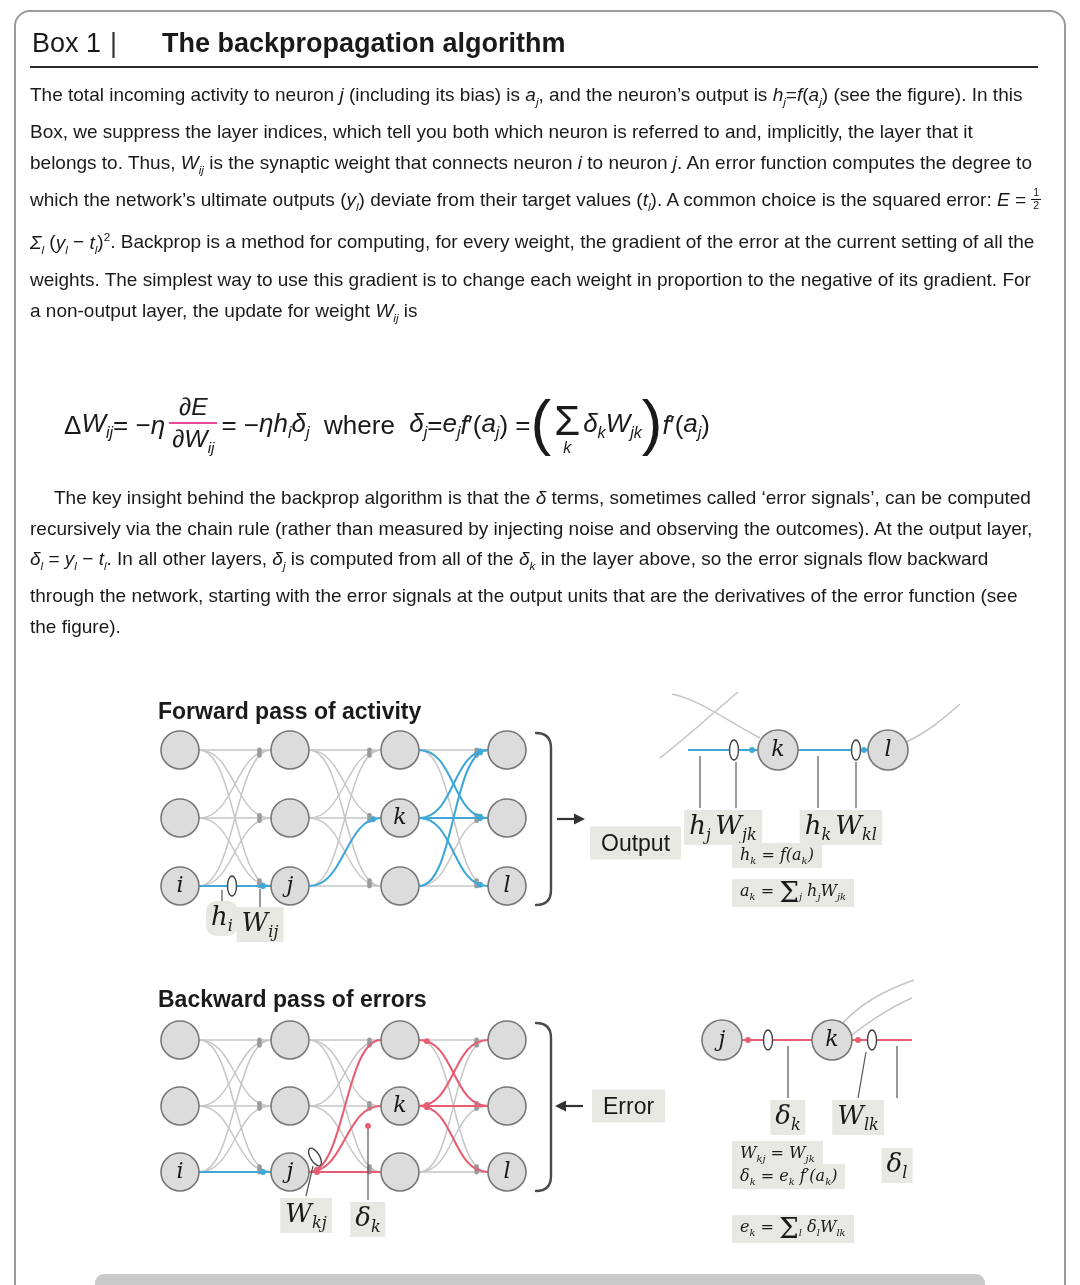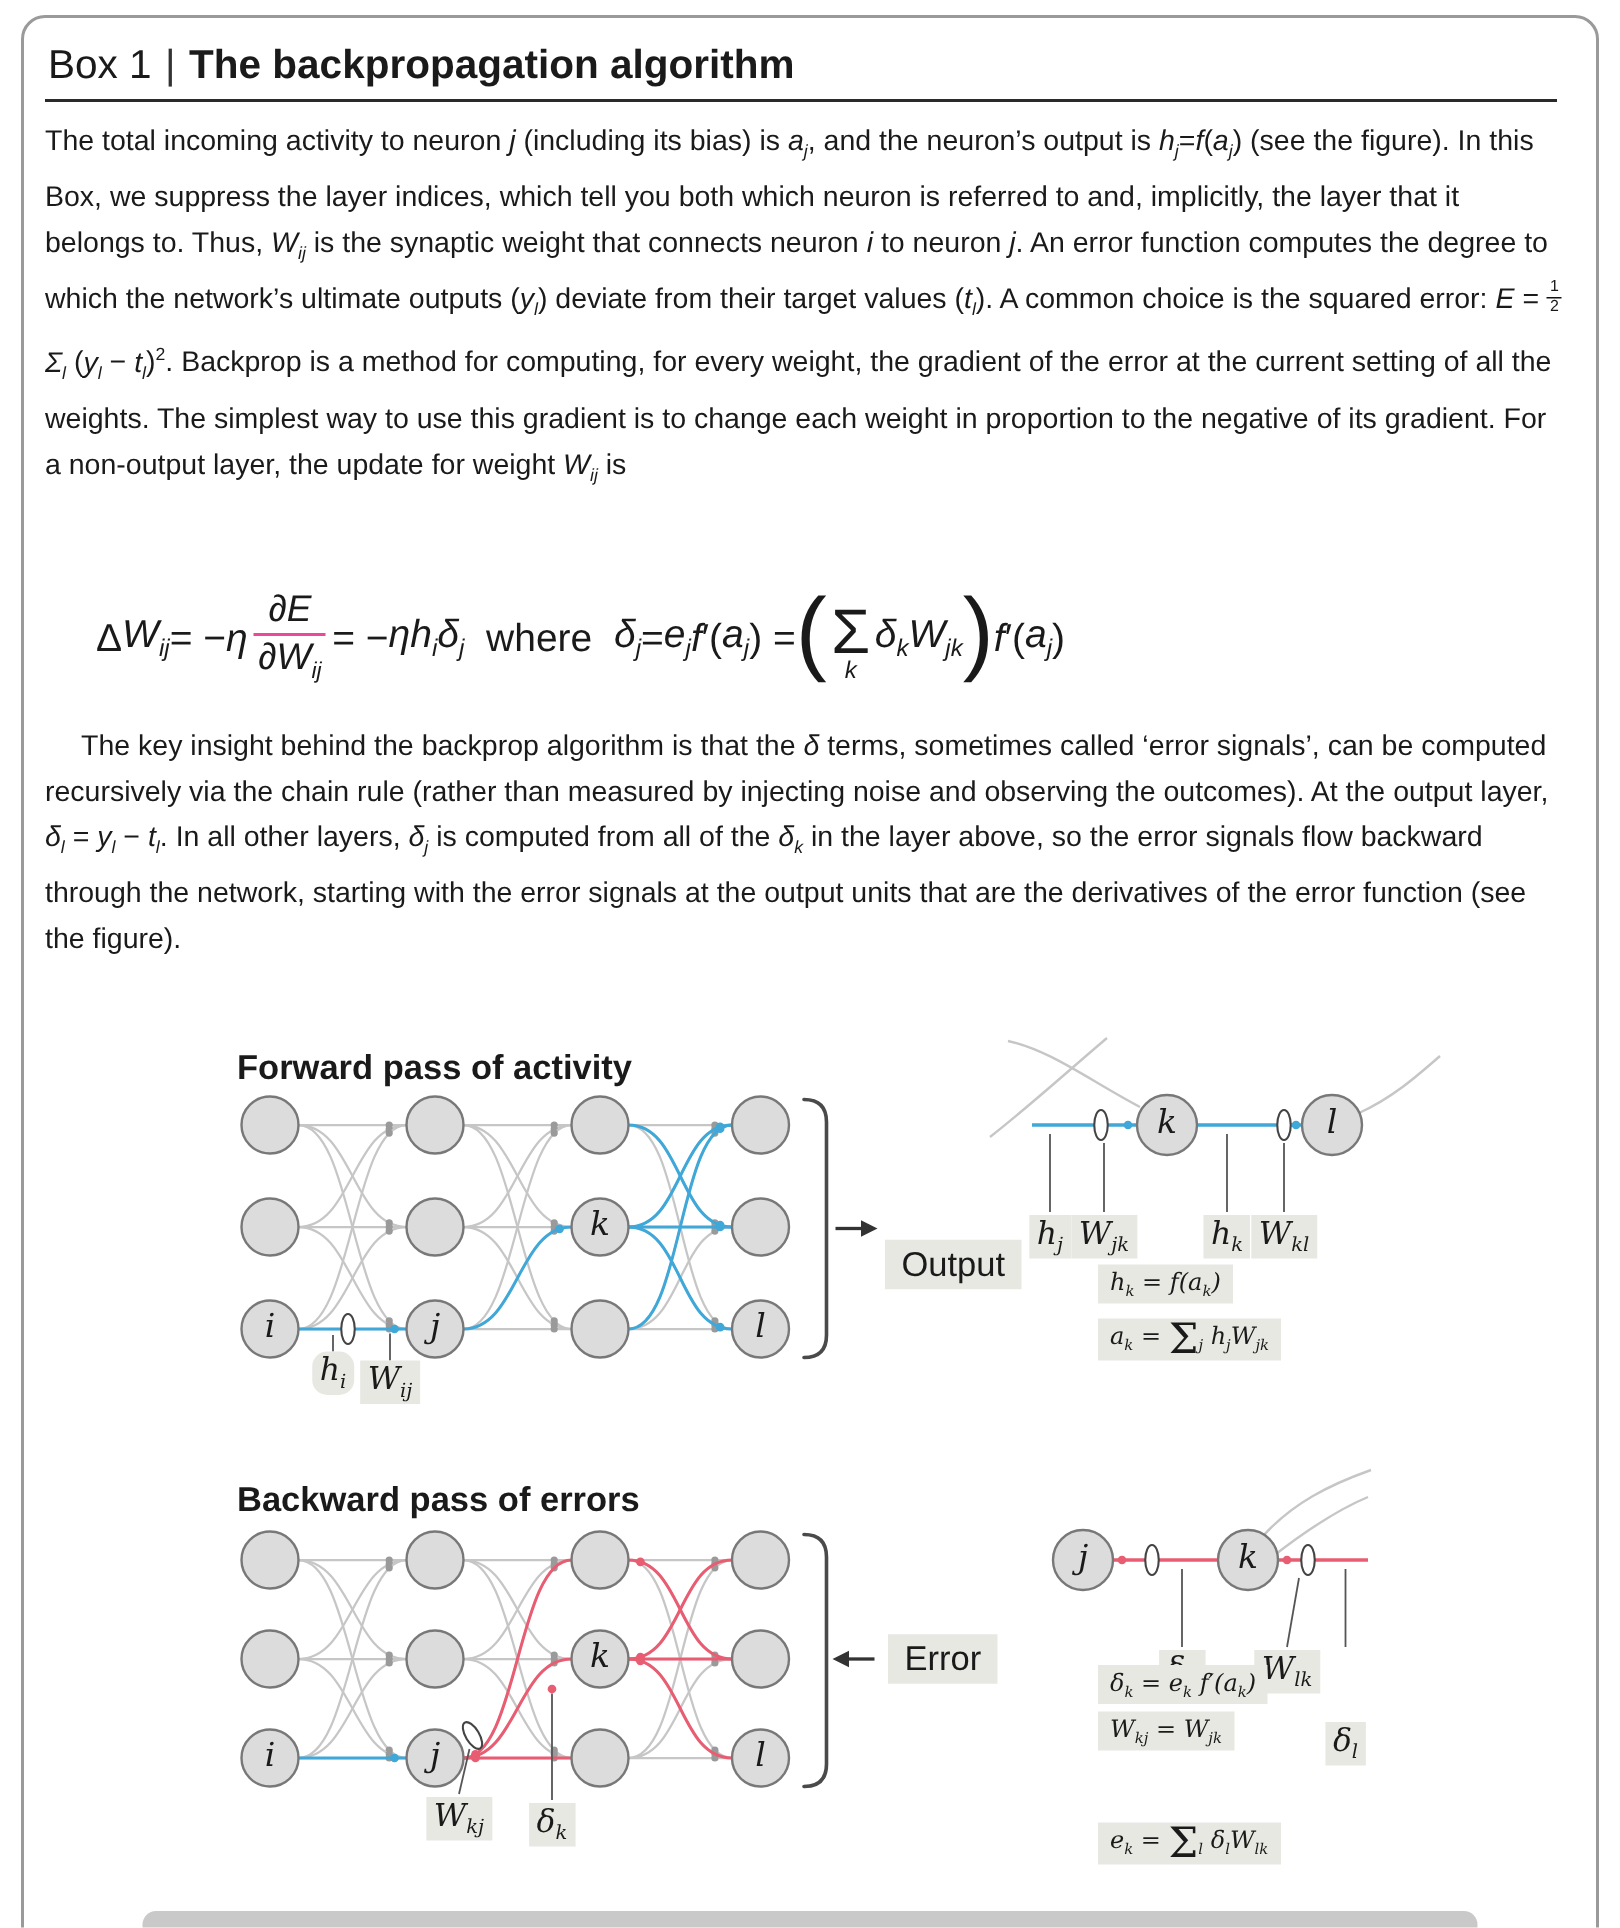--- a/index.html
+++ b/index.html
@@ -8,41 +8,41 @@
     font-family:"Liberation Sans", sans-serif;color:#1a1a1a;
     position:relative;overflow:hidden;
   }
   .box-border{
     position:absolute;left:14px;top:10px;width:1048px;height:1320px;
     border:2px solid #9a9a9a;border-radius:16px;background:#fff;z-index:0;
   }
   #diagram{position:absolute;left:0;top:0;z-index:2;}
   .title{position:absolute;left:32px;top:28px;font-size:27px;z-index:3;}
   .title .sep{font-weight:300;color:#333;padding:0 9px;}
-  .title .b{font-weight:bold;}
+  .title .b{font-weight:bold;margin-left:36px;}
   .rule{position:absolute;left:30px;top:66px;width:1008px;border-top:2px solid #2a2a2a;z-index:3;}
   .para{position:absolute;left:30px;width:1014px;font-size:19px;line-height:30.5px;z-index:3;}
   #para1{top:80px;}
   #para2{top:483px;text-indent:24px;}
   sub{font-size:0.62em;}
   sup{font-size:0.62em;}
   .sfrac{display:inline-block;text-align:center;vertical-align:middle;font-size:0.56em;line-height:1.12;transform:translateY(-2px);font-style:normal;}
   .sfrac span{display:block;padding:0 2px;}
   .sfrac span:first-child{border-bottom:1.5px solid #111;}
   #equation{position:absolute;left:64px;top:382px;width:960px;height:86px;font-size:26px;z-index:3;display:flex;align-items:center;flex-wrap:nowrap;white-space:nowrap;}
   .frac{display:inline-block;text-align:center;vertical-align:middle;margin:0 4px;font-size:0.95em;}
   .frac .num{display:block;padding:0 3px 1px 3px;}
   .frac .den{display:block;border-top:2px solid #ec4899;padding:1px 3px 0 3px;}
   .bigp{font-size:62px;font-weight:normal;vertical-align:middle;line-height:0;display:inline-block;transform:translateY(-3px);}
   .sumk{display:inline-block;text-align:center;vertical-align:middle;line-height:0.85;margin:0 3px;transform:translateY(4px);}
   .sumk .S{font-size:42px;display:block;}
   .sumk .under{display:block;font-size:16px;font-style:italic;margin-top:2px;}
   .fig-heading{position:absolute;font-weight:bold;font-size:23px;z-index:3;}
   .node-label{position:absolute;transform:translate(-50%,-55%);font-family:"DejaVu Serif", serif;font-style:italic;font-size:22px;z-index:3;}
-  .chip{position:absolute;transform:translate(-50%,0);background:var(--chip-bg,#e8e8e3);padding:0 5px 1px 5px;font-size:21px;font-style:italic;font-family:"DejaVu Serif", serif;white-space:nowrap;z-index:3;}
+  .chip{position:absolute;transform:translate(-50%,0);background:var(--chip-bg,#e8e8e3);padding:0 5px 1px 5px;font-size:26px;font-style:italic;font-family:"DejaVu Serif", serif;white-space:nowrap;z-index:3;}
   .eqchip{position:absolute;background:var(--chip-bg,#e8e8e3);padding:2px 8px;font-size:16px;font-style:italic;font-family:"DejaVu Serif", serif;white-space:nowrap;z-index:3;}
   .bigsum{font-size:1.75em;font-style:normal;display:inline-block;line-height:0.8;vertical-align:-0.22em;}
   .io-chip{position:absolute;background:var(--chip-bg,#e8e8e3);padding:3px 11px;font-size:23px;z-index:3;transform:translateY(-50%);}
   .bottom-strip{position:absolute;left:95px;top:1274px;width:890px;height:14px;background:#c9c9c9;border-radius:9px 9px 0 0;z-index:4;}
 </style>
 </head>
 <body style="--chip-bg: #e8e8e3;">
 
 <div class="box-border"></div>
 
@@ -299,16 +299,16 @@
 <span class="node-label" style="left:507px;top:1172px;">l</span>
 <span class="chip" style="left:306px;top:1198px;">W<sub>kj</sub></span>
 <span class="chip" style="left:368px;top:1202px;">δ<sub>k</sub></span>
 <span class="io-chip" style="left:592px;top:1106px;">Error</span>
 <span class="node-label" style="left:722px;top:1040px;">j</span>
 <span class="node-label" style="left:832px;top:1040px;">k</span>
 <span class="chip" style="left:788px;top:1100px;">δ<sub>k</sub></span>
 <span class="chip" style="left:858px;top:1100px;">W<sub>lk</sub></span>
 <span class="chip" style="left:897px;top:1148px;">δ<sub>l</sub></span>
 <span class="eqchip" style="left:732px;top:1141px;">W<sub>kj</sub> = W<sub>jk</sub></span>
-<span class="eqchip" style="left:732px;top:1110px;">δ<sub>k</sub> = e<sub>k</sub> f′(a<sub>k</sub>)</span>
+<span class="eqchip" style="left:732px;top:1164px;">δ<sub>k</sub> = e<sub>k</sub> f′(a<sub>k</sub>)</span>
 <span class="eqchip" style="left:732px;top:1215px;">e<sub>k</sub> = <span class="bigsum">Σ</span><sub>l</sub> δ<sub>l</sub>W<sub>lk</sub></span>
 
 <div class="bottom-strip"></div>
 
 </body></html>

